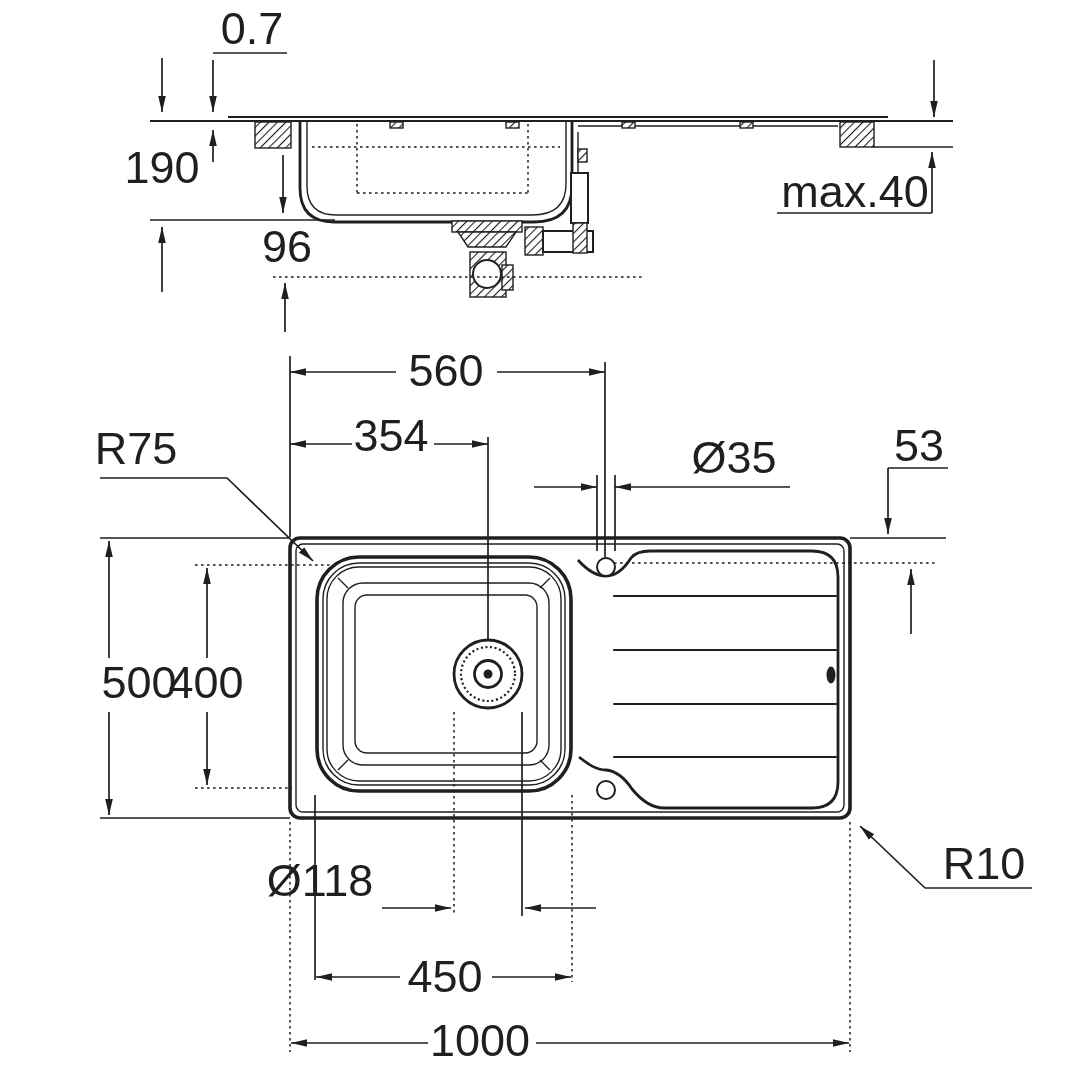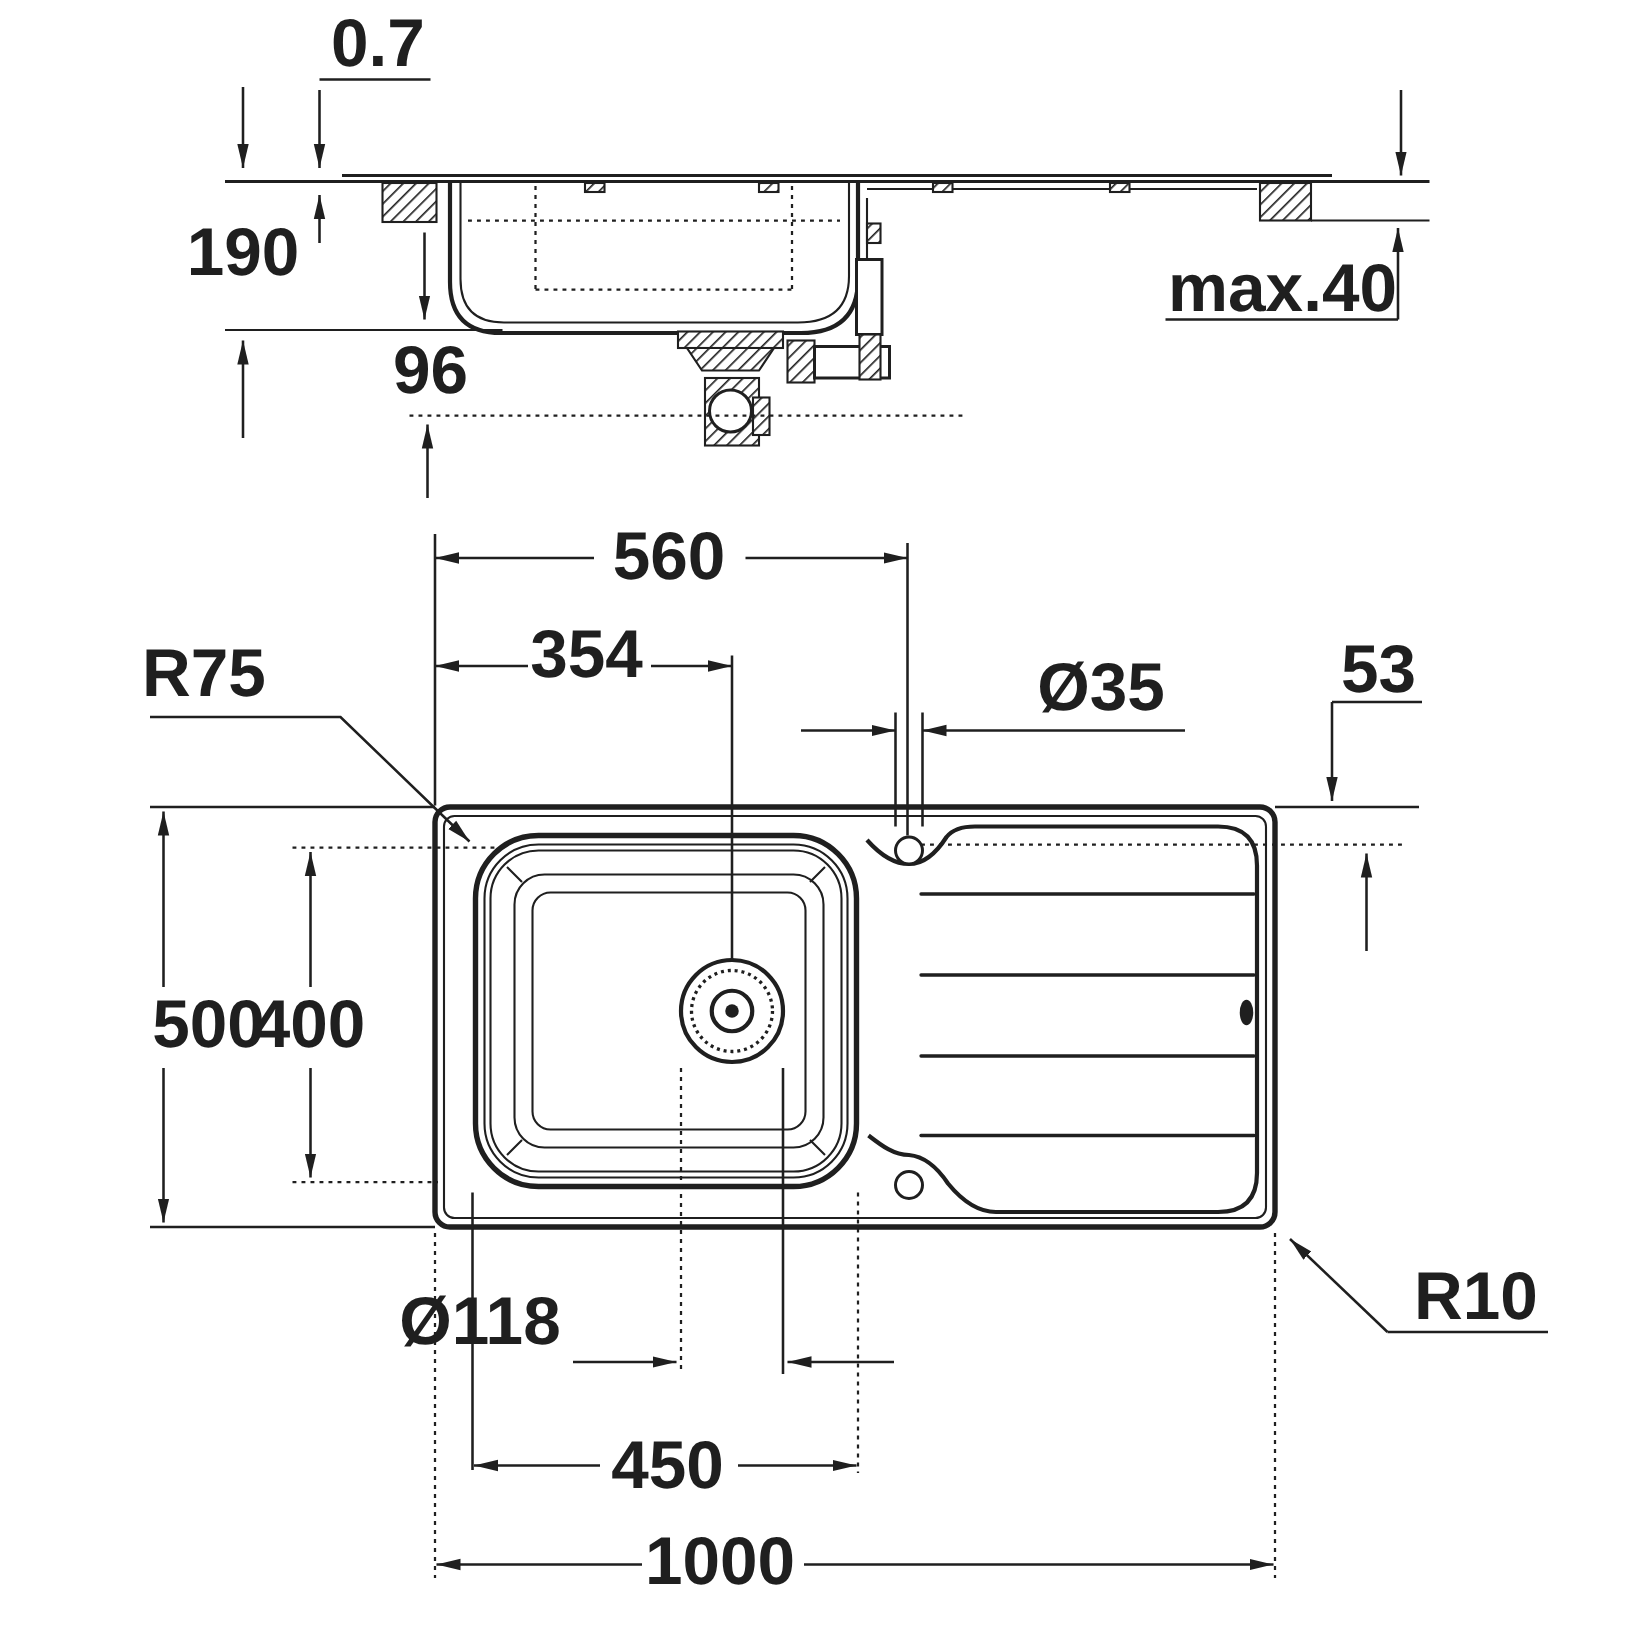--- a/index.html
+++ b/index.html
@@ -1,16 +1,16 @@
 <!DOCTYPE html>
 <html><head>
 <meta charset="utf-8">
 <style>
   html,body{margin:0;padding:0;background:#ffffff;}
-  .stage{width:1090px;height:1086px;background:#f0abfc;position:relative;overflow:hidden;font-weight:bold;}
+  .stage{width:1090px;height:1086px;background:#f0abfc;position:relative;overflow:hidden;}
   svg{display:block;}
   .ln{stroke:#1f1f1f;fill:none;stroke-width:2.2;}
   .xthick{stroke-width:3.6;}
   .thick{stroke-width:2.8;}
   .med{stroke-width:2;}
   .thin{stroke-width:1.4;}
   .dim{stroke:#1f1f1f;fill:none;stroke-width:1.7;}
   .dot{stroke-dasharray:2.6 3.4;stroke-width:1.5;}
   .knurl{stroke-dasharray:2 2.6;}
   .hatched{fill:url(#hatch);stroke:#1f1f1f;stroke-width:1.4;}

